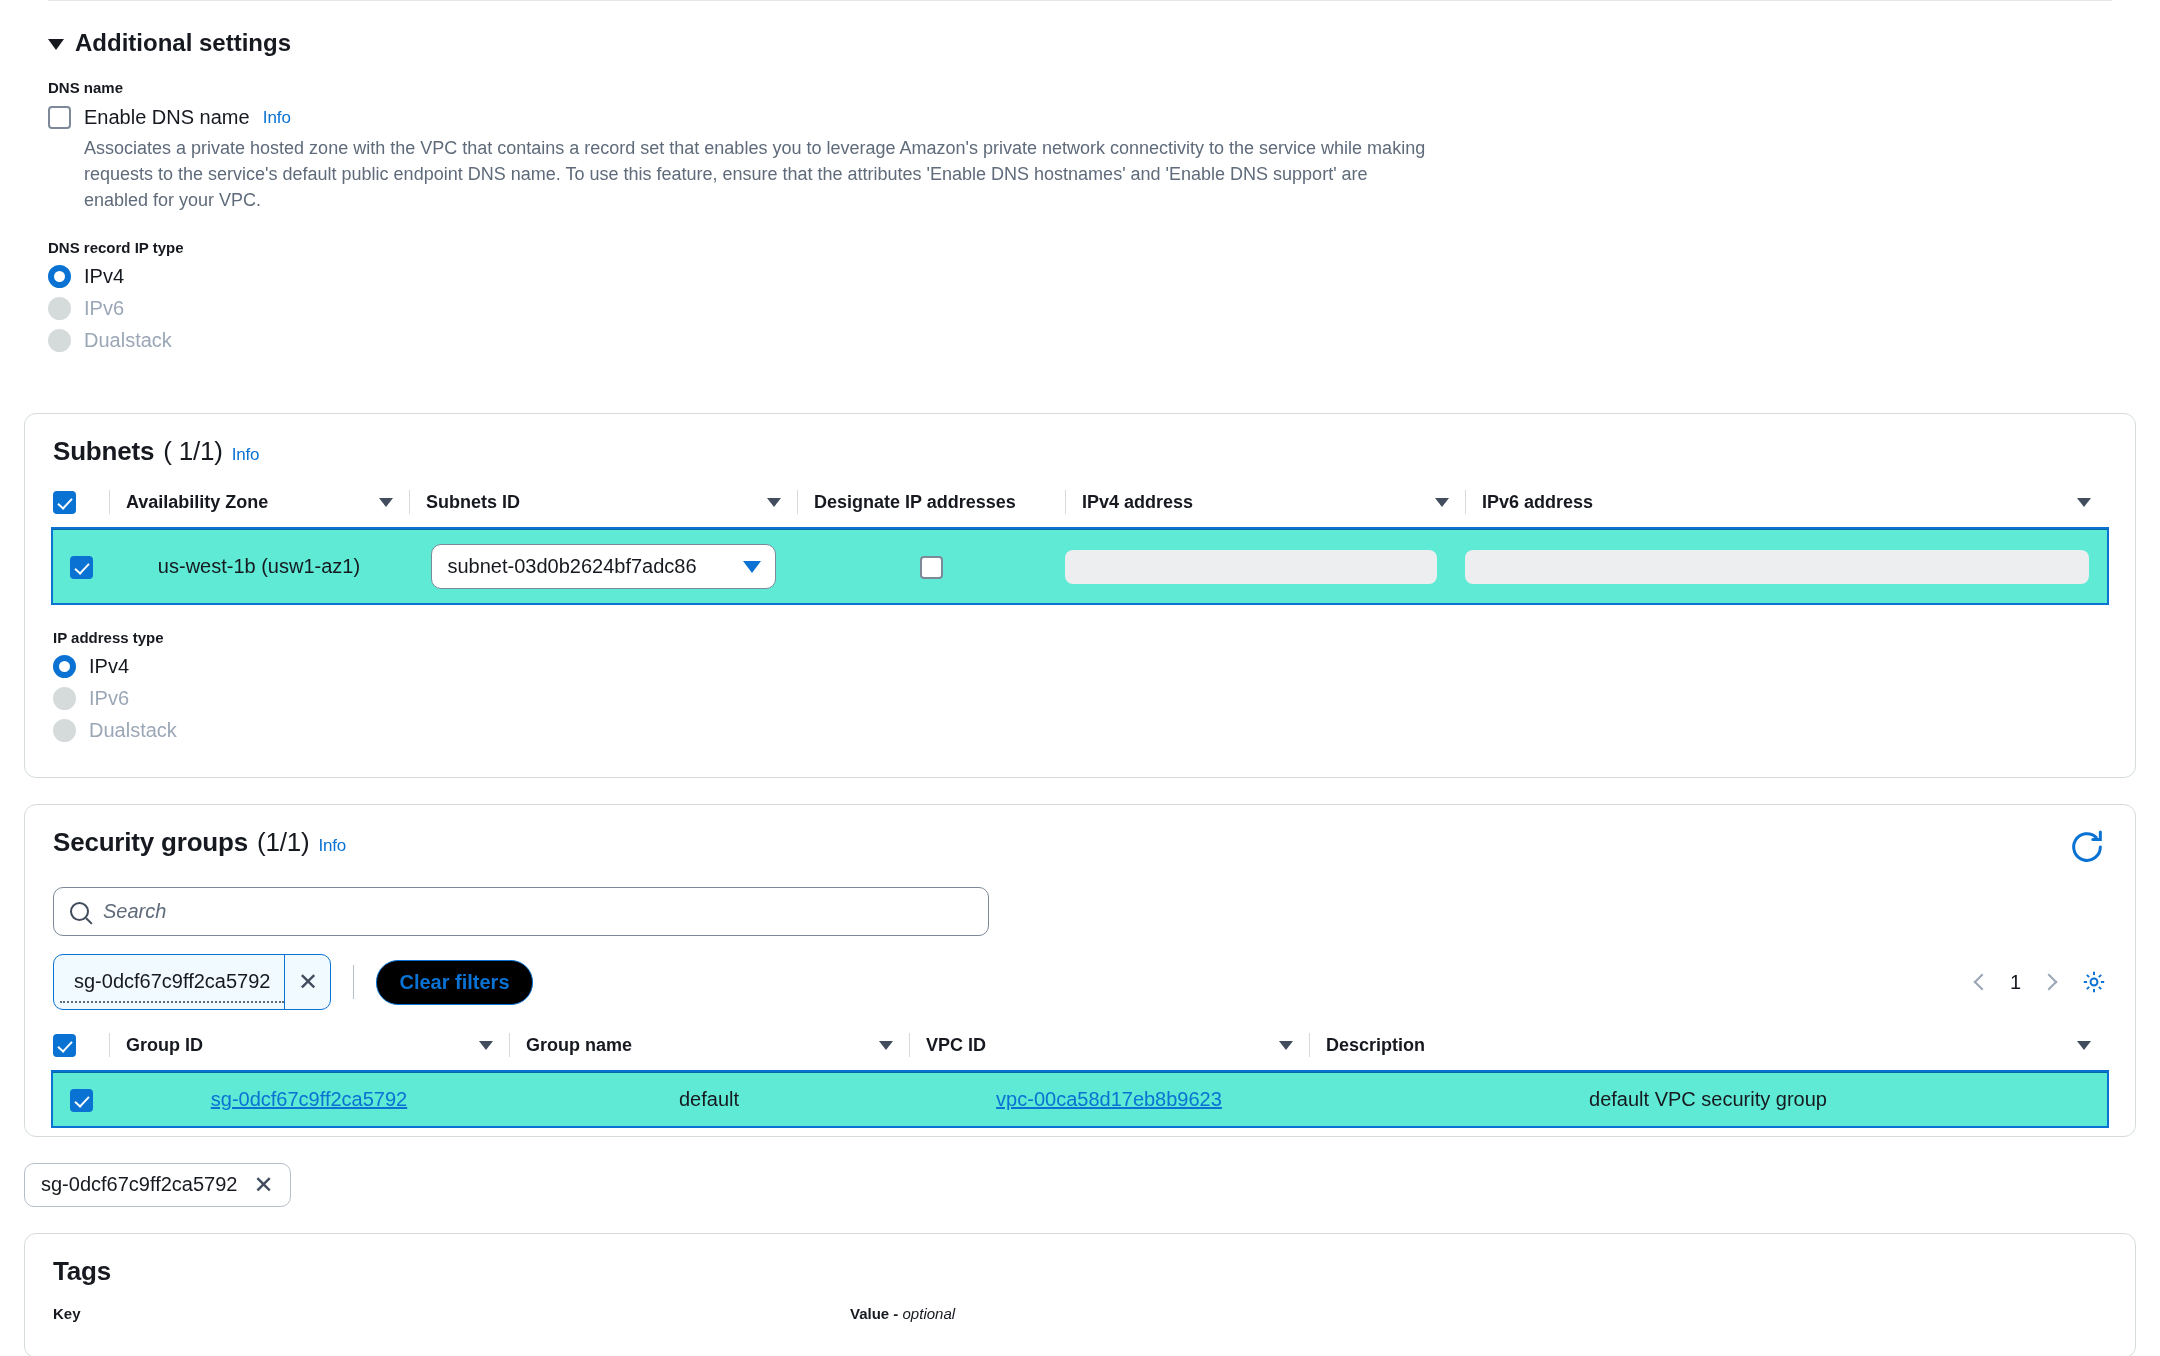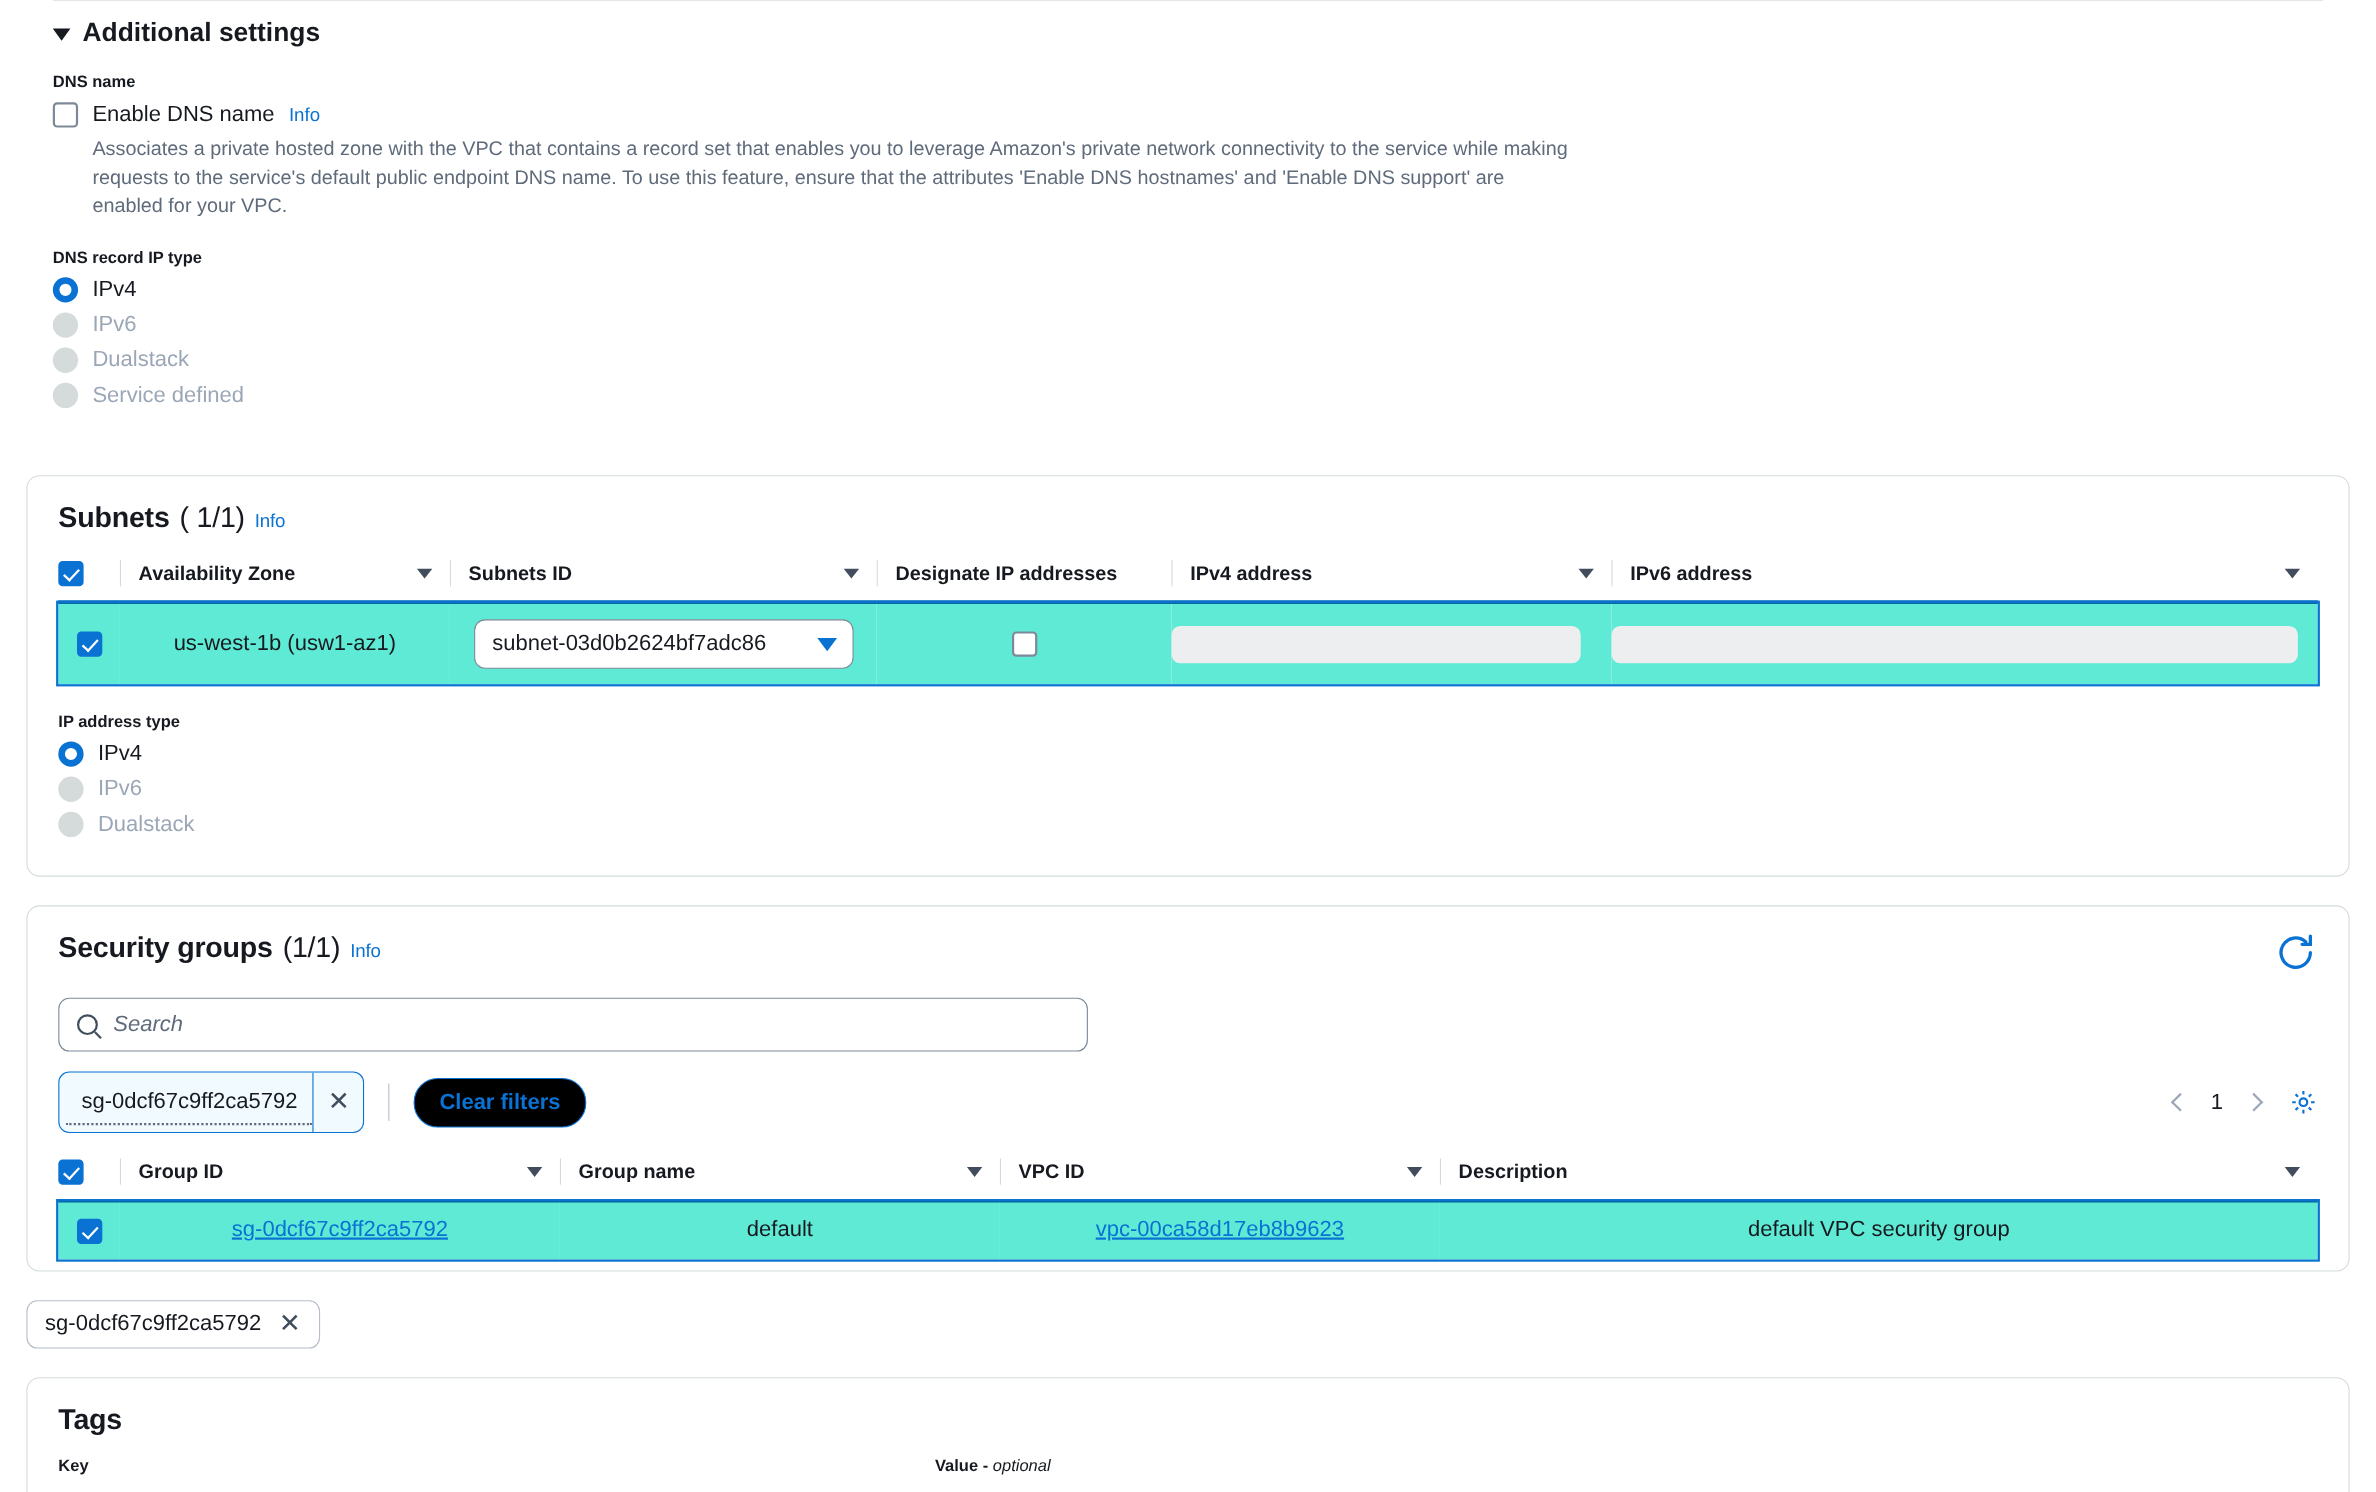--- a/index.html
+++ b/index.html
@@ -54,21 +54,21 @@
     font-weight: bold;
     margin: 0 0 9px 0;
   }
   .field-label .optional {
     font-weight: normal;
     font-style: italic;
   }
 
   
   .additional-settings {
-    padding: 15px 48px 0 48px;
+    padding: 28px 48px 0 48px;
     text-align: center;
   }
   .expander {
     display: flex;
     align-items: center;
     gap: 11px;
     font-size: 24px;
     font-weight: bold;
     cursor: pointer;
   }
@@ -400,24 +400,20 @@
         <span class="radio selected"></span>
         <span class="lbl">IPv4</span>
       </div>
       <div class="radio-row disabled">
         <span class="radio disabled"></span>
         <span class="lbl">IPv6</span>
       </div>
       <div class="radio-row disabled">
         <span class="radio disabled"></span>
         <span class="lbl">Dualstack</span>
-      </div>
-      <div class="radio-row disabled">
-        <span class="radio disabled"></span>
-        <span class="lbl">Service defined</span>
       </div>
     </div>
     <div style="height:26px;"></div>
   </div>
 
   <div class="panel" style="margin-top:26px;">
     <div class="panel-inner">
       <div class="section-title">
         <span>Subnets</span>
         <span class="count">( 1/1)</span>

